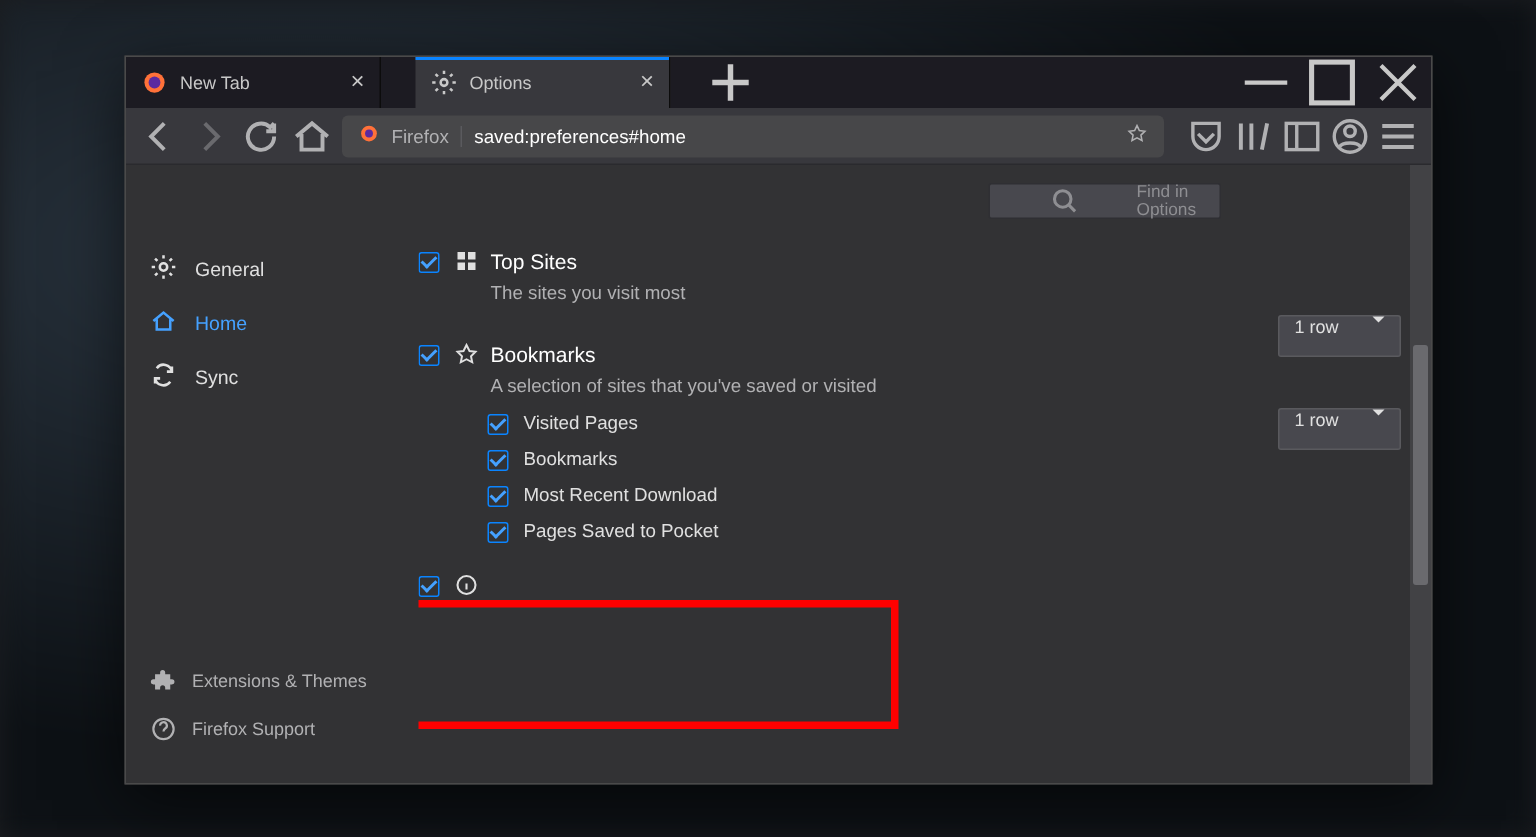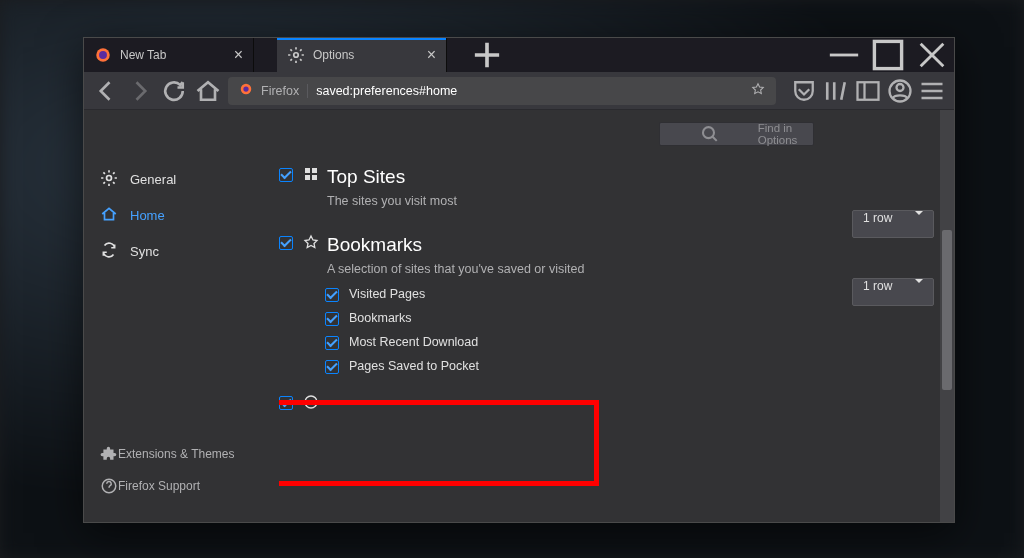--- a/index.html
+++ b/index.html
@@ -25,29 +25,29 @@
 .rightbtns { display:flex; gap:4px; margin-left:8px; }
 
 .content { position:relative; height:calc(100% - 72px); background:#323234; color:#fff; }
 .findbox { position:absolute; right:140px; top:12px; width:155px; height:24px; background:#48484e; border:1px solid #2f2f33; border-radius:2px; display:flex; align-items:center; padding:0 8px; gap:6px; color:#8e8e92; font-size:11.5px; }
 
 .sidebar { position:absolute; left:8px; top:50px; width:190px; }
 .sbitem { display:flex; align-items:flex-end; gap:12px; padding:9px 8px; color:#e0e0e0; font-size:13px; cursor:pointer; border-radius:2px; }
 .sbitem.active { color:#45a1ff; }
 .sbicon { width:18px; height:18px; display:flex; align-items:center; justify-content:center; }
 .sidebar-bottom { position:absolute; left:8px; bottom:20px; width:190px; }
-.sbbot { display:flex; align-items:center; padding:7px 8px; color:#b1b1b3; font-size:12px; cursor:pointer; }
+.sbbot { display:flex; align-items:center; gap:10px; padding:7px 8px; color:#b1b1b3; font-size:12px; cursor:pointer; }
 
 .main { position:absolute; left:195px; top:50px; right:20px; bottom:10px; overflow:hidden; }
 .row { display:flex; align-items:flex-start; padding:6px 0; }
 .chk { width:14px; height:14px; border:1px solid #696970; border-radius:2px; margin-right:10px; margin-top:2px; display:flex; align-items:center; justify-content:center; cursor:pointer; background:#323234; }
 .chk.on { border-color:#0a84ff; }
 .chk.on::after { content:""; width:8px; height:4px; border-left:2px solid #45a1ff; border-bottom:2px solid #45a1ff; transform:rotate(-45deg) translate(1px,-1px); }
 .secicon { width:16px; height:16px; margin-right:8px; display:flex; align-items:center; justify-content:center; color:#e0e0e0; }
-.sectitle { font-size:19px; color:#fff; font-weight:500; }
+.sectitle { font-size:14px; color:#fff; font-weight:500; }
 .secdesc { font-size:12.5px; color:#b1b1b3; margin-top:6px; }
 .subrow { display:flex; align-items:center; padding:4px 0 4px 46px; font-size:12.5px; color:#e0e0e0; }
 .subrow .chk { margin-right:10px; }
 .dropdown { position:absolute; right:0; width:82px; height:28px; background:#48484e; border:1px solid #5a5a5e; border-radius:2px; display:flex; align-items:flex-start; padding:0 10px; font-size:12px; color:#e0e0e0; cursor:pointer;margin-top:32px; }
 .dropdown::after { content:""; position:absolute; right:10px; border-left:4px solid transparent; border-right:4px solid transparent; border-top:4px solid #e0e0e0; }
 
 .highlight-box { position:absolute; border:5px solid #ff0000; pointer-events:none; }
 
 .scrollbar { position:absolute; right:0; top:0; bottom:0; width:14px; background:#424245; }
 .scrollbar::after { content:""; position:absolute; top:120px; left:2px; right:2px; height:160px; background:#6a6a6e; border-radius:2px; }

